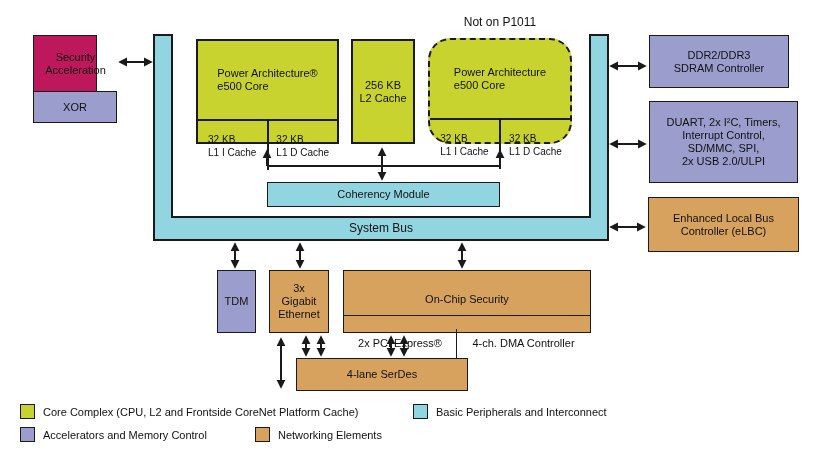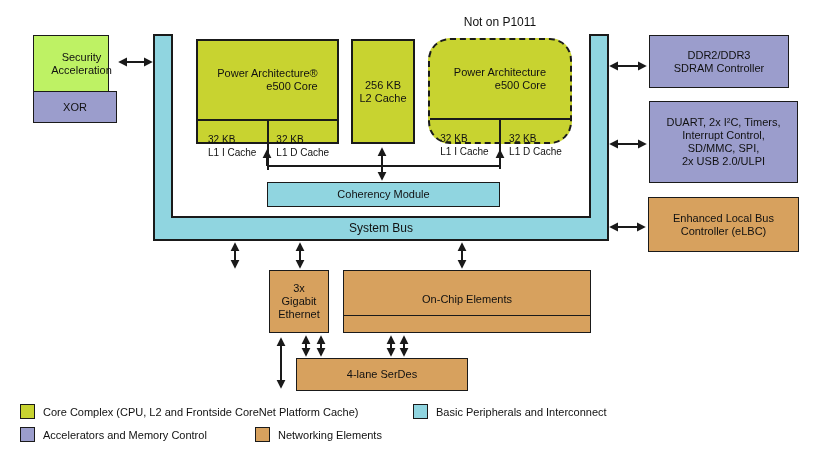--- a/index.html
+++ b/index.html
@@ -12,21 +12,21 @@
   .blk{
     position:absolute;z-index:2;box-sizing:border-box;
     border:1.5px solid #1a1a1a;
     display:flex;align-items:center;justify-content:center;
     text-align:center;font-size:11px;line-height:13px;white-space:pre-line;
   }
   .core{border:2px solid #1a1a1a;display:block;padding:0;}
   .core.dashed{border:2px dashed #1a1a1a;}
   .core-title{
     height:52px;display:flex;align-items:center;justify-content:center;
-    text-align:right;white-space:pre-line;font-size:11px;line-height:13px;
+    text-align:left;white-space:pre-line;font-size:11px;line-height:13px;
   }
   .core-caches{display:flex;border-top:2px solid #1a1a1a;height:49px;}
   .cache{
     flex:1;display:flex;align-items:center;justify-content:center;
     text-align:left;white-space:pre-line;font-size:10px;line-height:13px;
   }
   .cache.first{border-right:2px solid #1a1a1a;}
   .split-top{
     box-sizing:border-box;height:32px;border-bottom:1.5px solid #1a1a1a;
     display:flex;align-items:center;justify-content:center;font-size:11px;
@@ -90,21 +90,21 @@
 
       <line x1="391" y1="337" x2="391" y2="355" marker-start="url(#ah)" marker-end="url(#ah)"></line>
       <line x1="404" y1="337" x2="404" y2="355" marker-start="url(#ah)" marker-end="url(#ah)"></line>
     </g>
   </svg>
 
   <div class="floating-label" style="left:428px;top:15px;width:144px;">Not on P1011</div>
 
   <div class="floating-label" style="left:154px;top:221px;width:454px;">System Bus</div>
 
-  <div class="blk" style="left: 33px; top: 35px; width: 76px; height: 57px; background-color: #bef264; padding-left: 21px;">Security
+  <div class="blk" style="left: 33px; top: 35px; width: 64px; height: 57px; background-color: #be185d; padding-left: 21px;">Security
 Acceleration</div>
   <div class="blk stack-divider" style="left: 33px; top: 92px; width: 84px; height: 31px; border-top-width: 0px; background-color: rgb(155, 157, 204);">XOR</div>
   <div style="position:absolute;z-index:3;left:33px;top:91px;width:84px;height:0;border-top:1.5px solid #1a1a1a;"></div>
 
   <div class="blk core" style="left: 196px; top: 39px; width: 143px; height: 105px; background-color: rgb(200, 211, 48);">
     <div class="core-title">Power Architecture®
 e500 Core</div>
     <div class="core-caches">
       <div class="cache first">32 KB
 L1 I Cache</div>
@@ -131,26 +131,31 @@
 
   <div class="blk" style="left: 649px; top: 35px; width: 140px; height: 53px; background-color: rgb(155, 157, 204);">DDR2/DDR3
 SDRAM Controller</div>
   <div class="blk" style="left: 649px; top: 101px; width: 149px; height: 82px; background-color: rgb(155, 157, 204);">DUART, 2x I²C, Timers,
 Interrupt Control,
 SD/MMC, SPI,
 2x USB 2.0/ULPI</div>
   <div class="blk" style="left: 648px; top: 197px; width: 151px; height: 55px; background-color: rgb(215, 161, 94);">Enhanced Local Bus
 Controller (eLBC)</div>
 
+  <div class="blk" style="left: 217px; top: 270px; width: 39px; height: 63px; background-color: rgb(155, 157, 204);">TDM</div>
   <div class="blk" style="left: 269px; top: 270px; width: 60px; height: 63px; background-color: rgb(215, 161, 94);">3x
 Gigabit
 Ethernet</div>
 
   <div class="blk" style="left: 343px; top: 270px; width: 248px; height: 63px; display: block; background-color: rgb(215, 161, 94);">
-    <div class="split-top">On-Chip Elements</div>
+    <div class="split-top">On-Chip Security</div>
+    <div class="split-bottom">
+      <div class="split-cell first" style="width:113px;">2x PCI Express®</div>
+      <div class="split-cell" style="flex:1;">4-ch. DMA Controller</div>
+    </div>
   </div>
 
   <div class="blk" style="left: 296px; top: 358px; width: 172px; height: 33px; background-color: rgb(215, 161, 94);">4-lane SerDes</div>
 
   <div class="legend-item" style="left:20px;top:404px;">
     <span class="legend-swatch" style="background-color: rgb(200, 211, 48);"></span>
     <span>Core Complex (CPU, L2 and Frontside CoreNet Platform Cache)</span>
   </div>
   <div class="legend-item" style="left:413px;top:404px;">
     <span class="legend-swatch" style="background-color: rgb(144, 213, 224);"></span>

